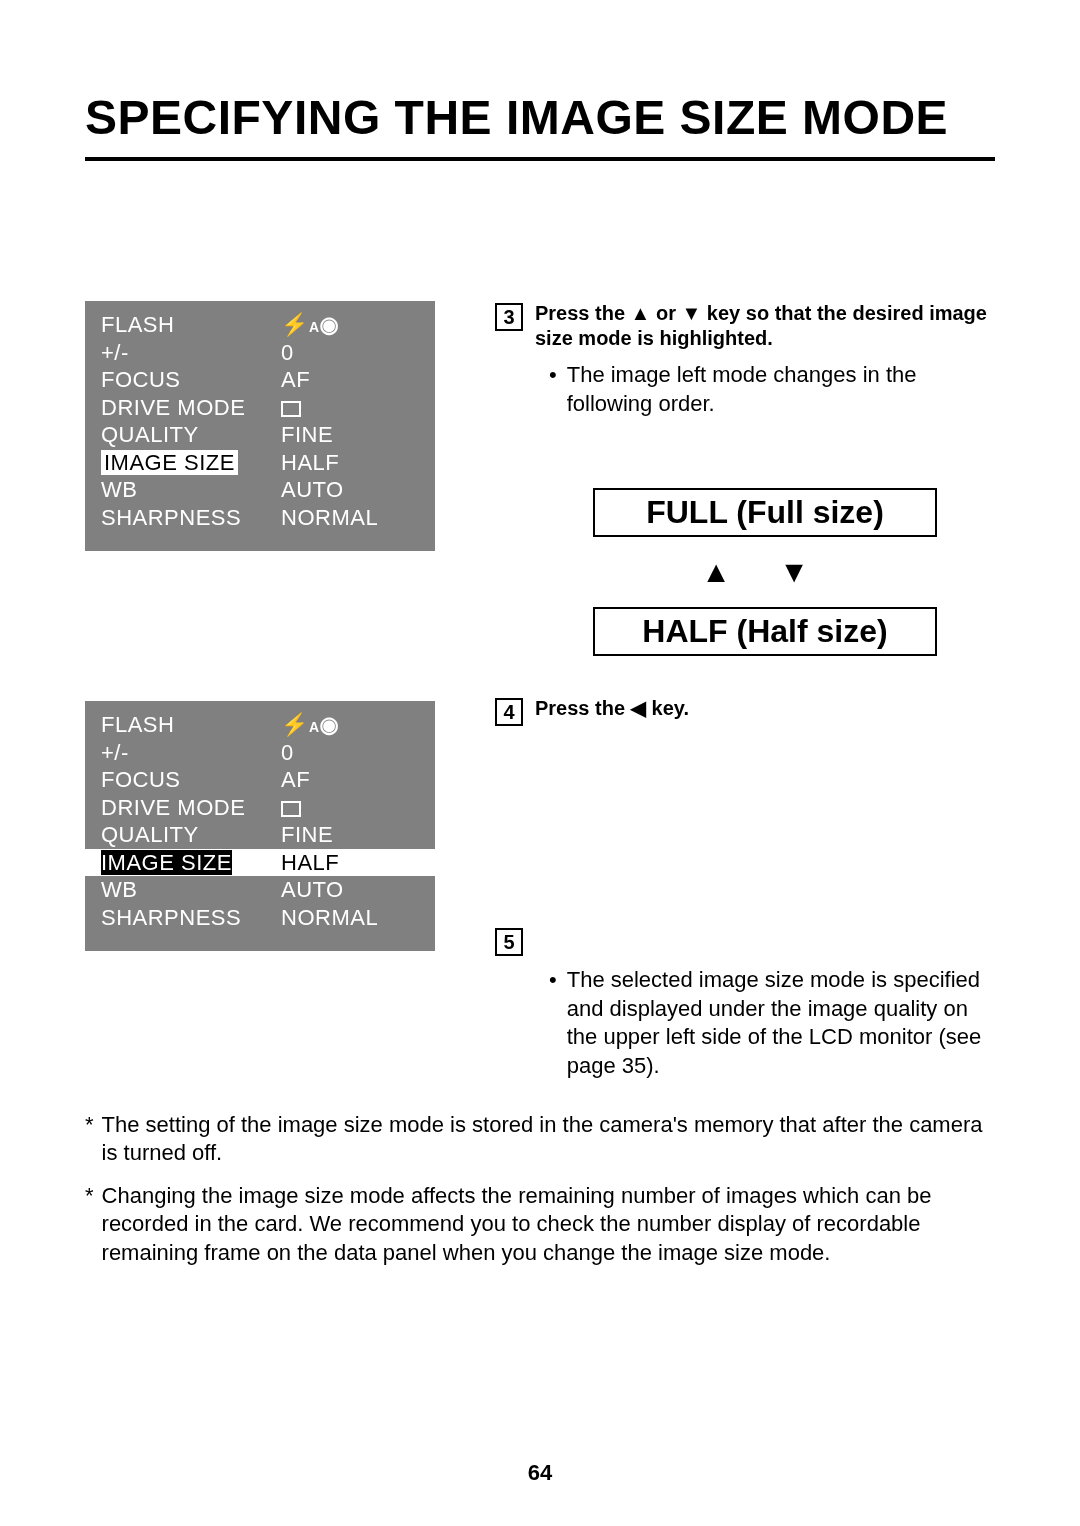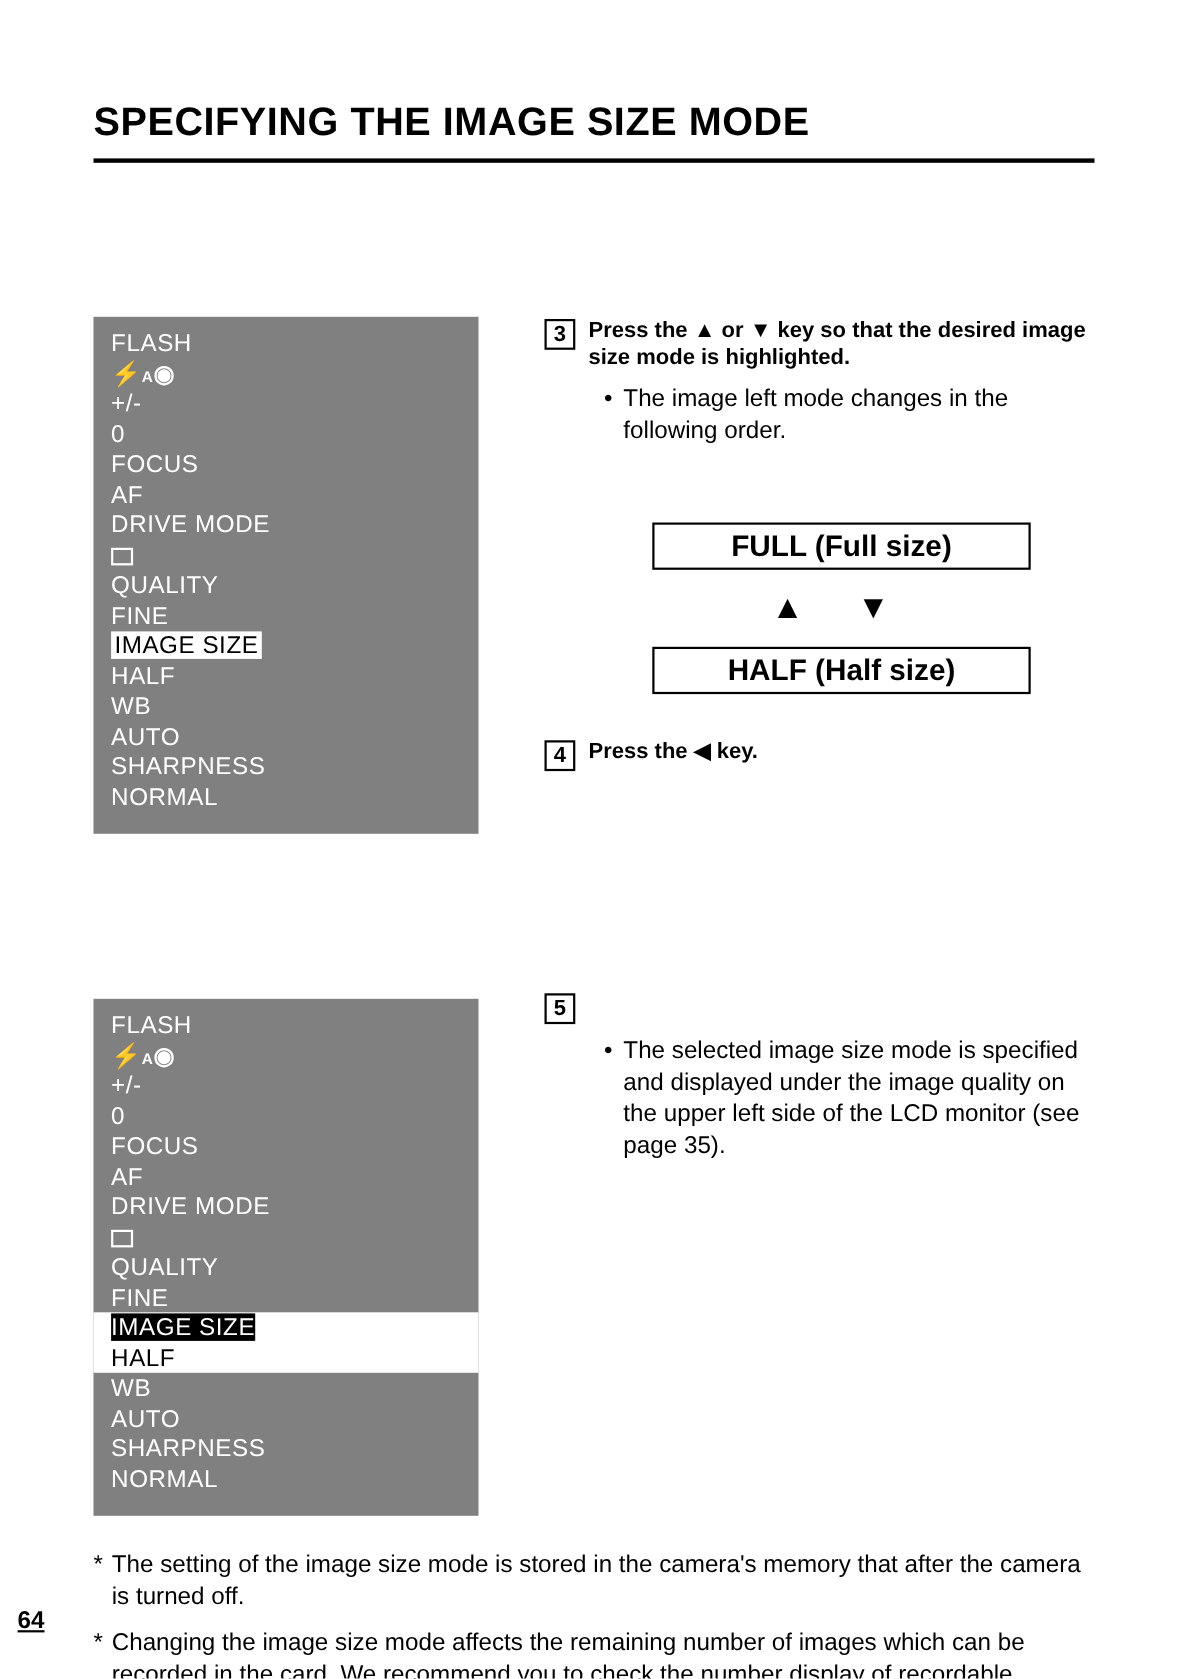--- a/index.html
+++ b/index.html
@@ -10,21 +10,21 @@
     color: #000;
   }
   .page {
     width: 1080px;
     height: 1526px;
     position: relative;
     box-sizing: border-box;
     padding: 90px 85px 40px 85px;
   }
   .title {
-    font-size: 36px;
+    font-size: 48px;
     font-weight: bold;
     letter-spacing: 0.5px;
     margin: 0 0 12px 0;
   }
   .rule {
     border: none;
     border-top: 4px solid #000;
     margin: 0 0 140px 0;
   }
   .columns {
@@ -37,21 +37,21 @@
   .menu-panel {
     background: #808080;
     color: #fff;
     width: 350px;
     padding: 10px 16px 20px 16px;
     box-sizing: border-box;
     font-size: 22px;
     line-height: 1.25;
     letter-spacing: 0.5px;
   }
-  .menu-row { display:flex;flex-direction:column; }
+  .menu-row { display:flex; }
   .menu-label { width: 180px; }
   .menu-value { }
   .menu-row.highlight .menu-label { }
   .menu-row.highlight .menu-label .boxed {
     background:#fff; color:#000; padding:0 3px;
   }
   .menu-row.selected-row {
     background:#fff; color:#000;
     margin-left:-16px; margin-right:-16px; padding-left:16px; padding-right:16px;
   }
@@ -67,37 +67,37 @@
     font-weight:bold; font-size:20px; flex:0 0 28px; margin-top:2px;
   }
   .step-text { font-size:20px; font-weight:bold; line-height:1.25; }
   .bullet-block { margin:10px 0 0 54px; font-size:22px; line-height:1.3; }
   .bullet-block .row { display:flex; gap:10px; }
   .bullet-block .dot { flex:0 0 auto; }
 
   .size-order { margin:70px 0 40px 40px; }
   .size-box {
     border:2px solid #000; width:340px; padding:4px 0;
-    text-align:center; font-weight:bold; font-size:27px; margin:0 auto;
+    text-align:center; font-weight:bold; font-size:32px; margin:0 auto;
   }
   .size-arrows { text-align:center; font-size:30px; margin:18px 0; letter-spacing:20px;}
 
   .second-block { position:relative; }
   .camera-diagram {
     width:350px; height:230px; margin-top:8px; position:relative;
   }
   .camera-diagram svg { width:100%; height:100%; }
 
   .footnotes { margin-top:30px; font-size:22px; line-height:1.3; }
   .footnotes .row { display:flex; gap:8px; margin-bottom:14px;}
   .footnotes .star { flex:0 0 auto;}
 
   .page-num {
-    position:absolute; bottom:40px; left:16px; right:0;
-    font-weight:bold; font-size:22px;text-decoration:underline;
+    position:absolute; bottom:40px; left:0; right:0;
+    text-align:center; font-weight:bold; font-size:22px;
   }
 </style>
 </head>
 <body>
 
 <div class="page">
 
   <h1 class="title">SPECIFYING THE IMAGE SIZE MODE</h1>
   <hr class="rule">
 

